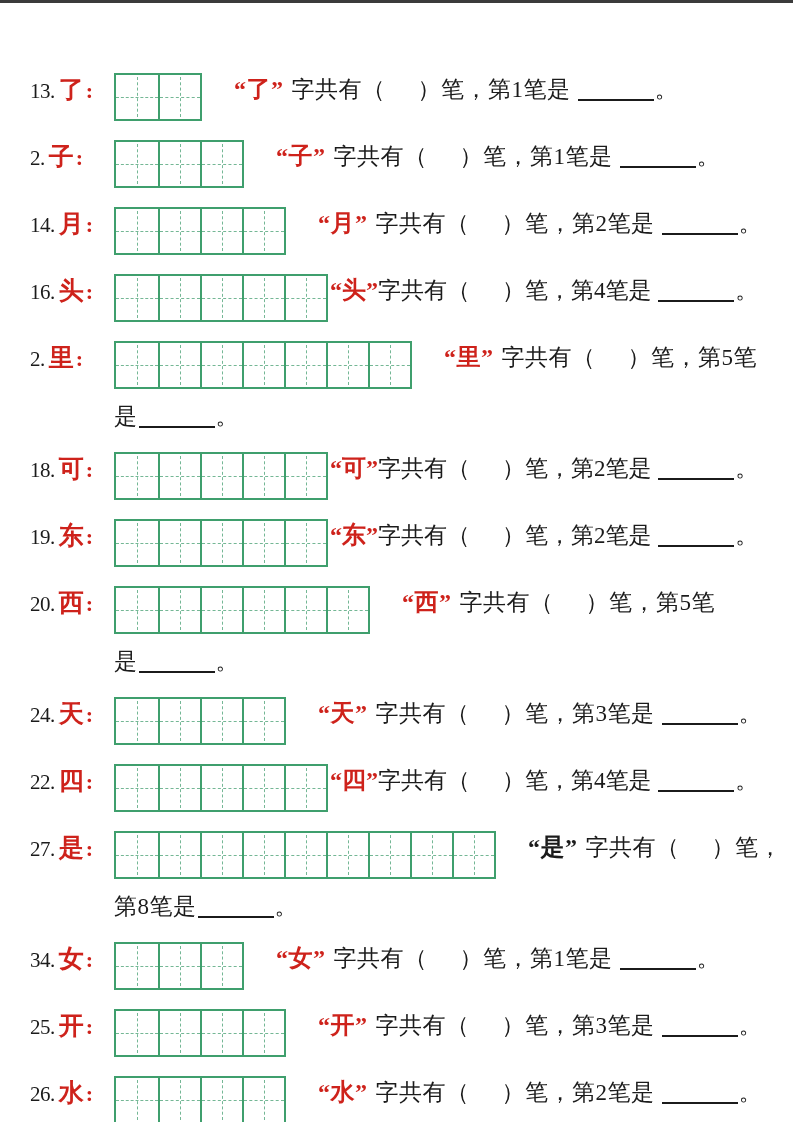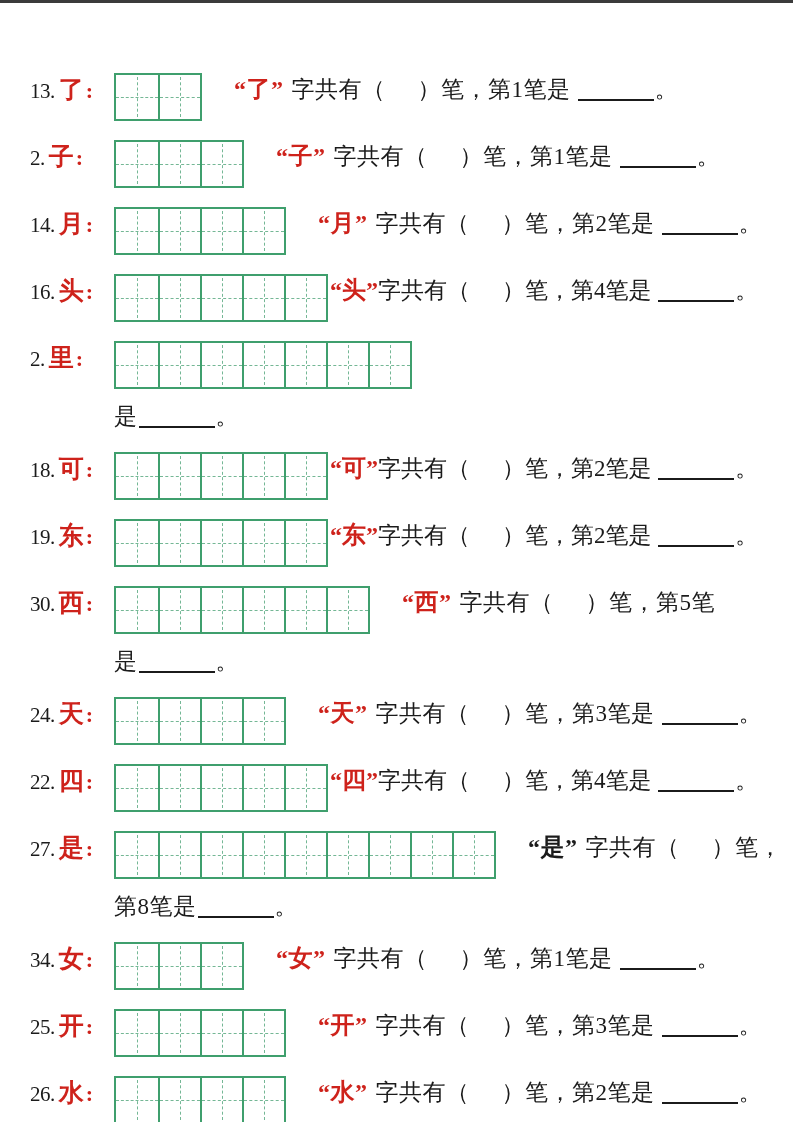--- a/index.html
+++ b/index.html
@@ -138,20 +138,23 @@
     </span>
     <span class="grid">
         <span class="cell"></span>
         <span class="cell"></span>
         <span class="cell"></span>
         <span class="cell"></span>
         <span class="cell"></span>
         <span class="cell"></span>
         <span class="cell"></span>
       </span>
+    <span class="sentence">
+      <span class="quote">“里”</span><span class="pre">字共有（</span><span class="paren-gap"></span><span class="post">）笔，第5笔</span>
+    </span>
   </div>
 <div class="line2"><span>是</span><span class="blank"></span><span class="period">。</span></div>
   <div class="row tight">
     <span class="label">
       <span class="num">18.</span>
       <span class="hanzi">可</span>
       <span class="colon">:</span>
     </span>
     <span class="grid">
         <span class="cell"></span>
@@ -178,21 +181,21 @@
         <span class="cell"></span>
         <span class="cell"></span>
       </span>
     <span class="sentence">
       <span class="quote">“东”</span><span class="pre">字共有（</span><span class="paren-gap"></span><span class="post">）笔，第2笔是</span>
     <span class="blank"></span><span class="period">。</span></span>
   </div>
 
   <div class="row has-line2">
     <span class="label">
-      <span class="num">30.</span>
+      <span class="num">20.</span>
       <span class="hanzi">西</span>
       <span class="colon">:</span>
     </span>
     <span class="grid">
         <span class="cell"></span>
         <span class="cell"></span>
         <span class="cell"></span>
         <span class="cell"></span>
         <span class="cell"></span>
         <span class="cell"></span>

